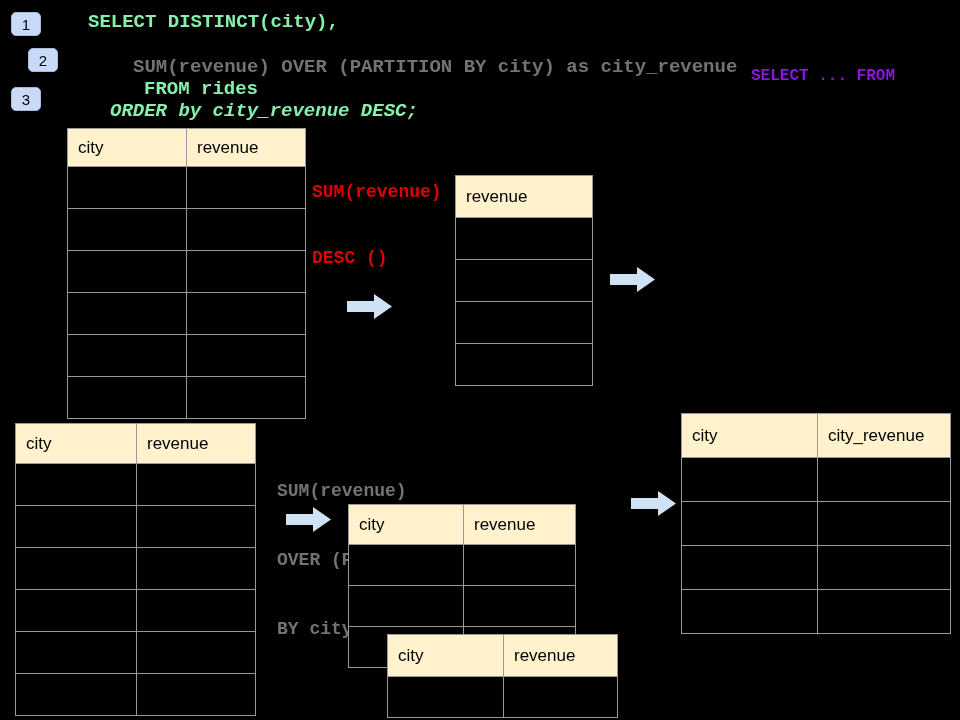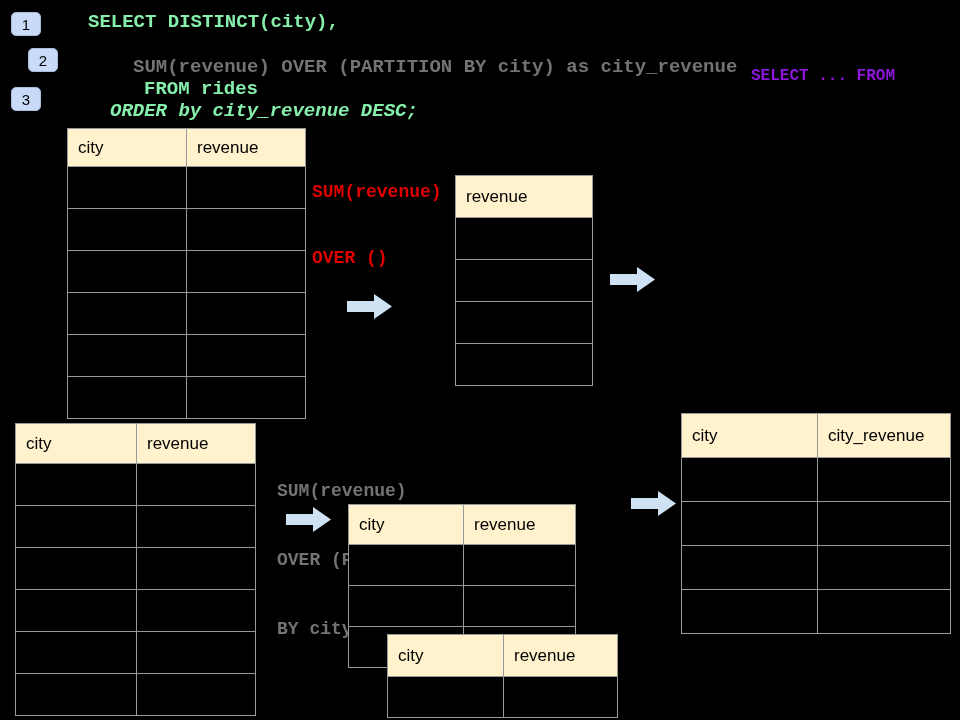--- a/index.html
+++ b/index.html
@@ -109,21 +109,21 @@
   <div class="code-line green" style="left:133px; top:56px;">SUM(revenue) OVER (PARTITION BY city) as city_revenue</div>
   <div class="code-line purple" style="left:110px; top:78px;margin-left:34px;">FROM rides</div>
   <div class="code-line purple" style="left:110px; top:100px;font-style:italic;">ORDER by city_revenue DESC;</div>
 
   <div class="corner-code">
     <div>SELECT ... FROM</div>
   </div>
 
   <div class="annotation red" style="left:312px; top:137px;">
     <div>SUM(revenue)</div>
-    <div>OVER ()</div>
+    <div>DESC ()</div>
   </div>
 
   <div class="annotation green" style="left:277px; top:434px;">
     <div>SUM(revenue)</div>
     <div>OVER (PARTITION</div>
     <div>BY city)</div>
   </div>
 
   <table class="diagram t1">
     <colgroup>

